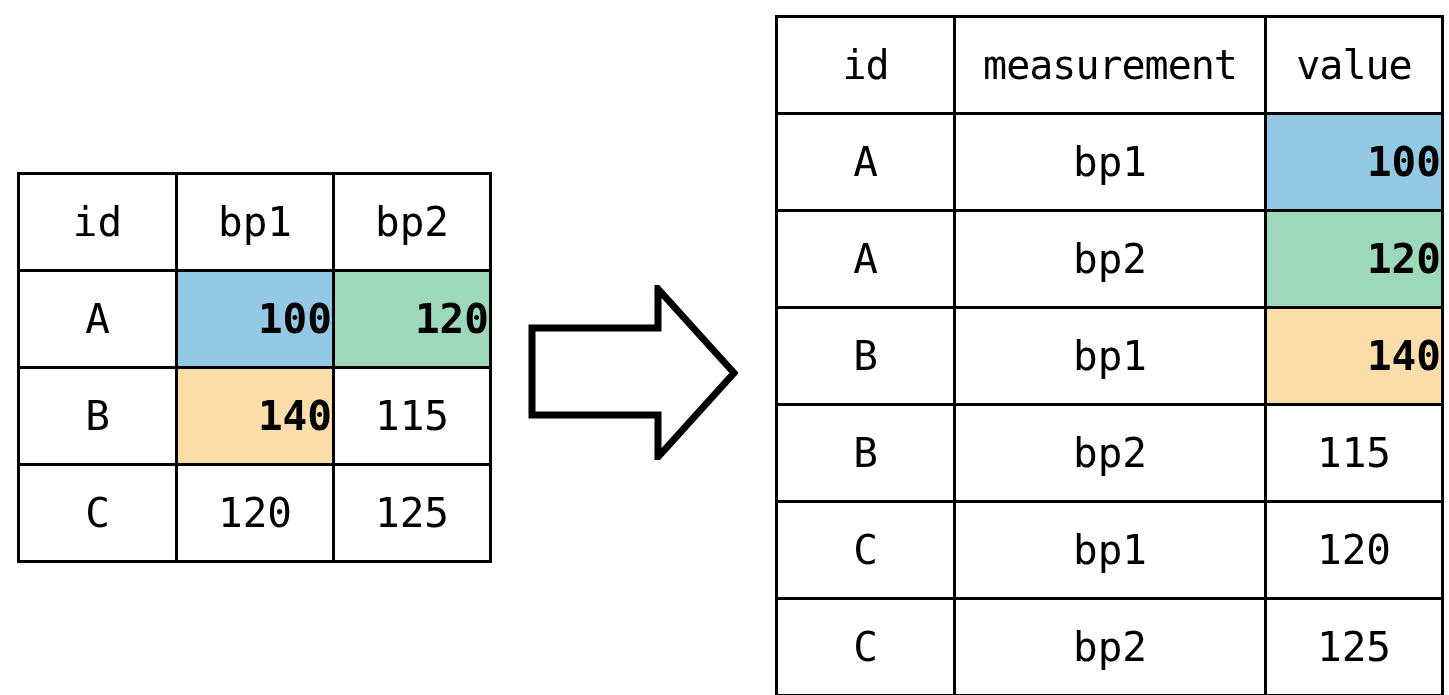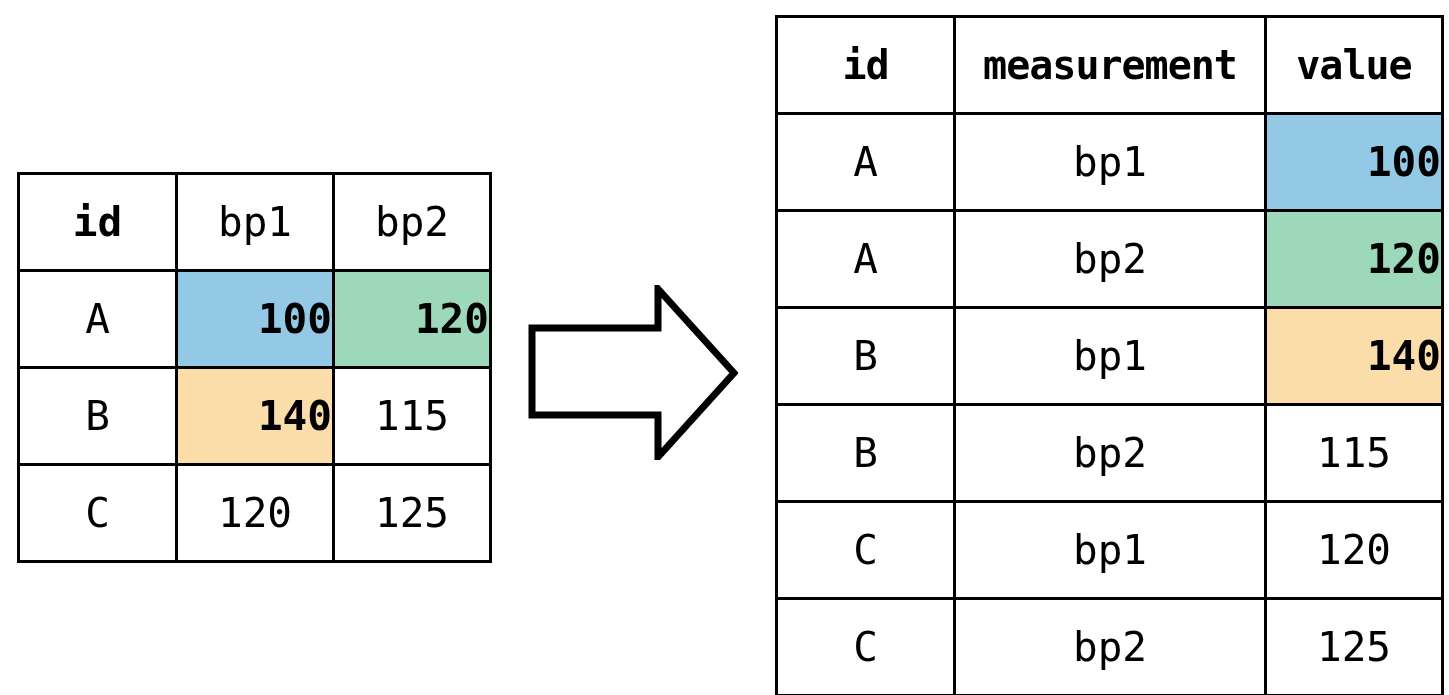--- a/index.html
+++ b/index.html
@@ -31,21 +31,21 @@
   .tbl td {
     border: 3px solid #000000;
     text-align: center;
     vertical-align: middle;
     font-family: "DejaVu Sans Mono", "Liberation Mono", monospace;
     color: #000000;
     padding: 0;
     background: #ffffff;
   }
   .tbl td.hdr {
-    font-weight: bold;
+    font-weight: normal;
     margin-top: 45px;
   }
   .tbl td.plain {
     font-weight: normal;
   }
   .tbl td.val {
     font-weight: bold;
     text-align: right;
   }
 

